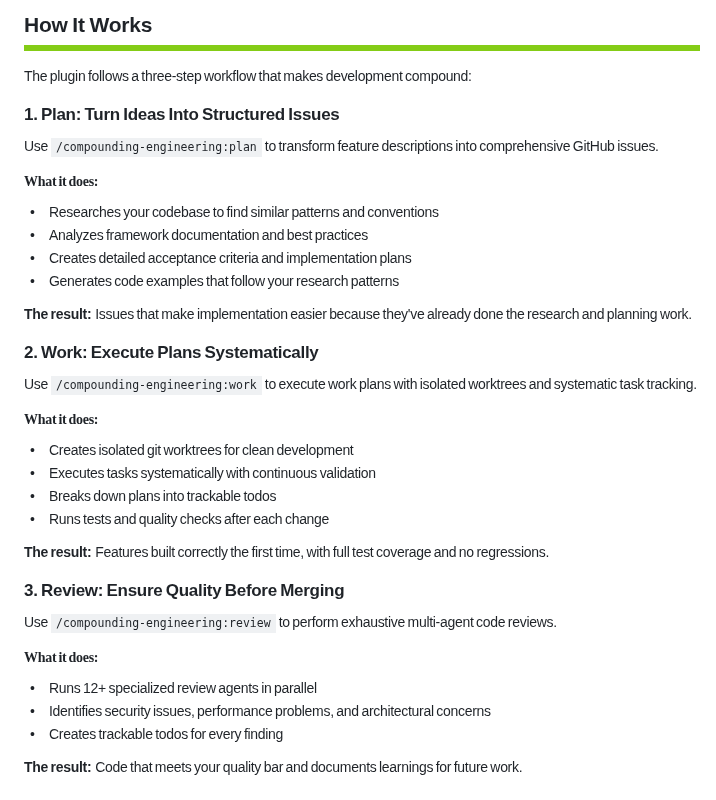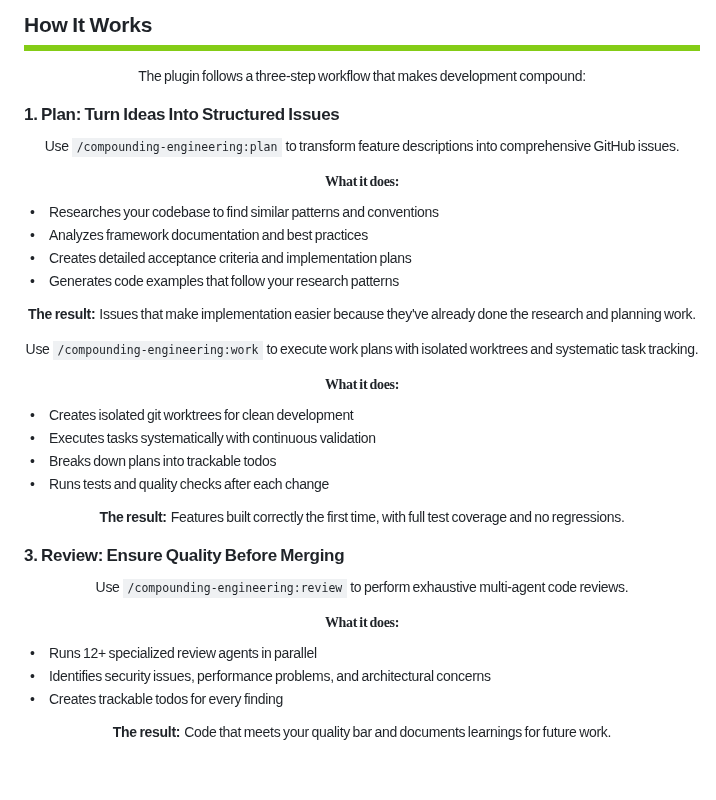--- a/index.html
+++ b/index.html
@@ -34,21 +34,20 @@
   h3.section-heading {
     font-size: 17px;
     line-height: 23px;
     font-weight: 600;
     margin: 16px 0 9px 0;
     white-space: nowrap;
   }
   p {
     margin: 0 0 13px 0;
     white-space: nowrap;
-    text-align: center;
   }
   p.what-label {
     margin-bottom: 8px;
     font-weight: 700;
     font-family: Liberation Serif, serif;
   }
   code.inline-code {
     font-family: "DejaVu Sans Mono", "Liberation Mono", monospace;
     font-size: 11.5px;
     letter-spacing: 0;
@@ -100,20 +99,21 @@
     <ul class="feature-list">
       <li>Researches your codebase to find similar patterns and conventions</li>
       <li>Analyzes framework documentation and best practices</li>
       <li>Creates detailed acceptance criteria and implementation plans</li>
       <li>Generates code examples that follow your research patterns</li>
     </ul>
     <p><strong>The result:</strong><span class="result-text">Issues that make implementation easier because they've already done the research and planning work.</span></p>
   </section>
 
   <section>
+    <h3 class="section-heading">2. Work: Execute Plans Systematically</h3>
     <p><span>Use</span><code class="inline-code">/compounding-engineering:work</code><span>to execute work plans with isolated worktrees and systematic task tracking.</span></p>
     <p class="what-label">What it does:</p>
     <ul class="feature-list">
       <li>Creates isolated git worktrees for clean development</li>
       <li>Executes tasks systematically with continuous validation</li>
       <li>Breaks down plans into trackable todos</li>
       <li>Runs tests and quality checks after each change</li>
     </ul>
     <p><strong>The result:</strong><span class="result-text">Features built correctly the first time, with full test coverage and no regressions.</span></p>
   </section>

